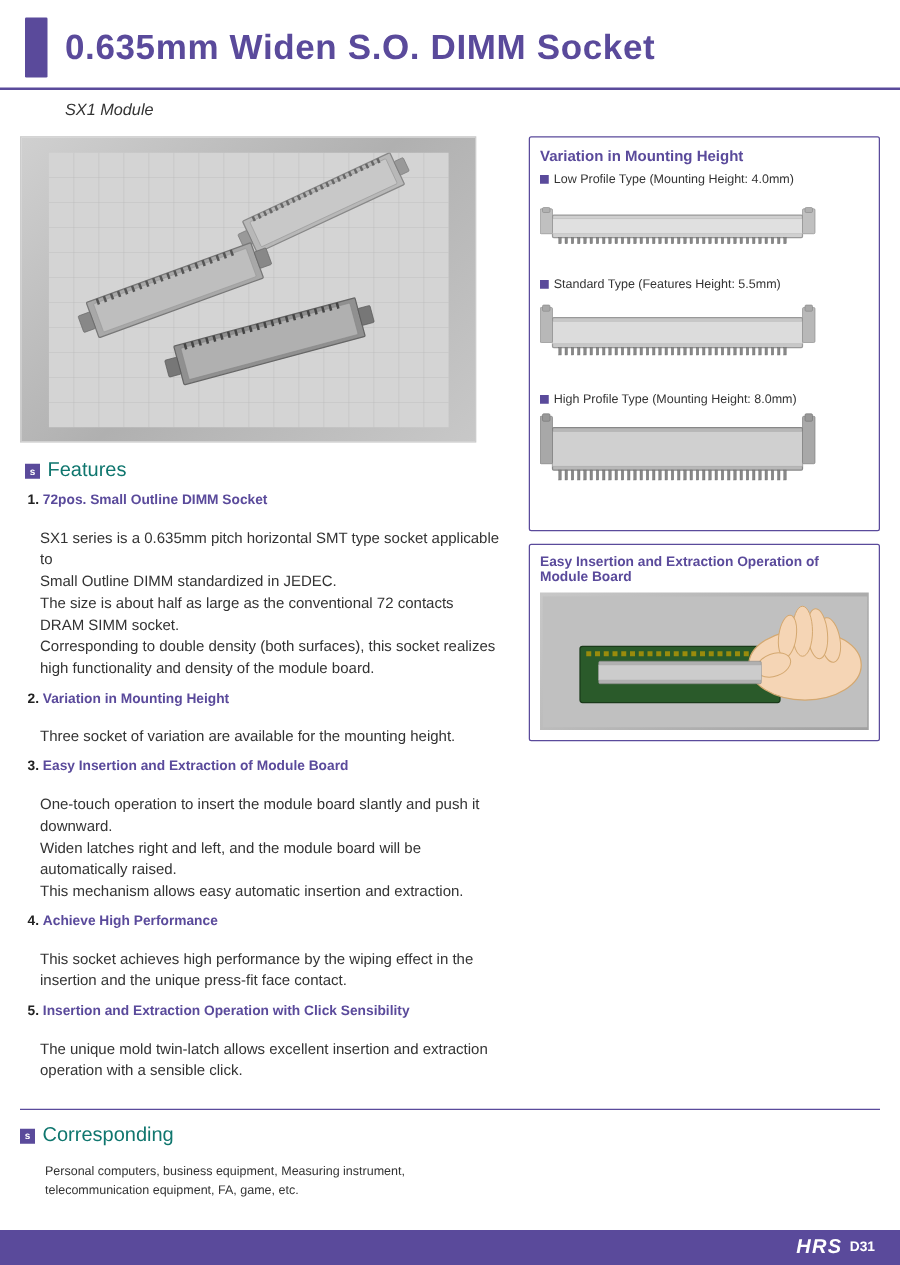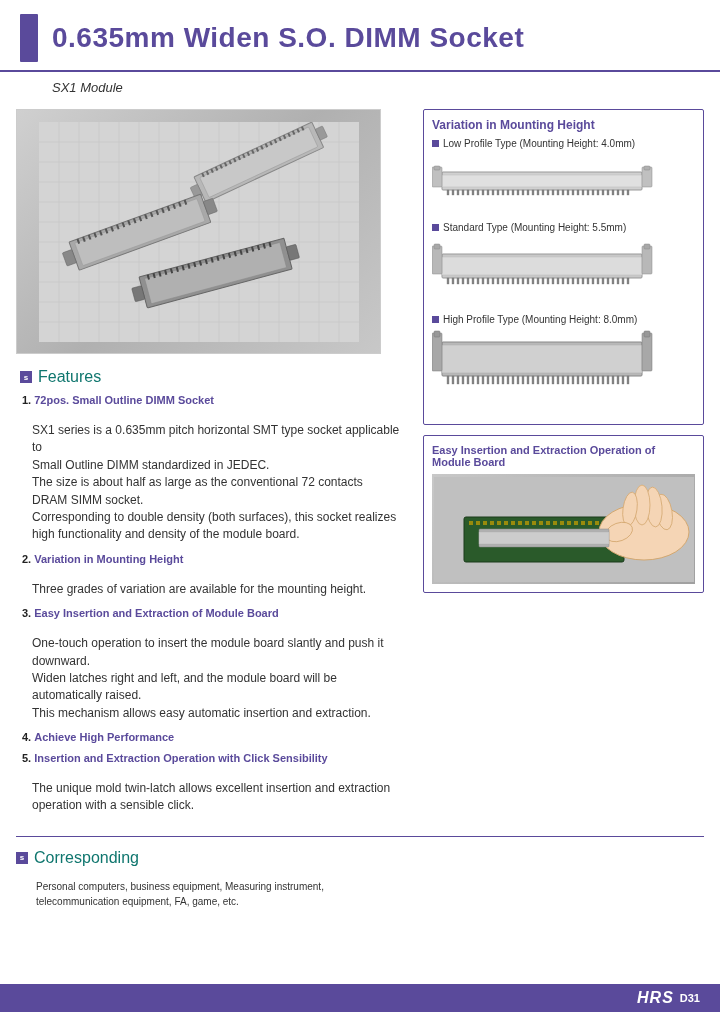--- a/index.html
+++ b/index.html
@@ -402,36 +402,38 @@
 Small Outline DIMM standardized in JEDEC.
 The size is about half as large as the conventional 72 contacts
 DRAM SIMM socket.
 Corresponding to double density (both surfaces), this socket realizes
 high functionality and density of the module board.</div>
       </div>
 
       <div class="feature-item">
         <span class="feature-num">2.</span>
         <span class="feature-title">Variation in Mounting Height</span>
-        <div class="feature-desc">Three grades of variation are available for the mounting height.</div>
+        <div class="feature-desc">Three socket of variation are available for the mounting height.</div>
       </div>
 
       <div class="feature-item">
         <span class="feature-num">3.</span>
         <span class="feature-title">Easy Insertion and Extraction of Module Board</span>
         <div class="feature-desc" style="white-space: pre-line;">One-touch operation to insert the module board slantly and push it
 downward.
 Widen latches right and left, and the module board will be
 automatically raised.
 This mechanism allows easy automatic insertion and extraction.</div>
       </div>
 
       <div class="feature-item">
         <span class="feature-num">4.</span>
         <span class="feature-title">Achieve High Performance</span>
+        <div class="feature-desc" style="white-space: pre-line;">This socket achieves high performance by the wiping effect in the
+insertion and the unique press-fit face contact.</div>
       </div>
 
       <div class="feature-item">
         <span class="feature-num">5.</span>
         <span class="feature-title">Insertion and Extraction Operation with Click Sensibility</span>
         <div class="feature-desc" style="white-space: pre-line;">The unique mold twin-latch allows excellent insertion and extraction
 operation with a sensible click.</div>
       </div>
     </div>
 
@@ -496,21 +498,21 @@
           <rect x="2" y="14" width="6" height="4" fill="#b0b0b0" stroke="#888" stroke-width="0.5" rx="1"></rect>
 
           <rect x="210" y="15" width="10" height="20" fill="#c0c0c0" stroke="#888" stroke-width="0.5" rx="1"></rect>
           <rect x="212" y="14" width="6" height="4" fill="#b0b0b0" stroke="#888" stroke-width="0.5" rx="1"></rect>
         </svg>
       </div>
 
       <div class="variation-item">
         <div class="variation-item-label">
           <span class="bullet-sq"></span>
-          <span>Standard Type (Mounting Height: 5.5mm)</span>
+          <span>Standard Type (Features Height: 5.5mm)</span>
         </div>
         <svg class="conn-svg" width="240" height="70" viewBox="0 0 240 70" xmlns="http://www.w3.org/2000/svg">
           <rect x="10" y="18" width="200" height="24" fill="#c8c8c8" stroke="#999" stroke-width="1" rx="1"></rect>
           <rect x="10" y="21" width="200" height="18" fill="#dcdcdc" stroke="#bbb" stroke-width="0.5"></rect>
           <g fill="#888" stroke="#666" stroke-width="0.3">
             <rect x="15" y="42" width="2" height="6"></rect>
               <rect x="20" y="42" width="2" height="6"></rect>
             <rect x="25" y="42" width="2" height="6"></rect>
               <rect x="30" y="42" width="2" height="6"></rect>
             <rect x="35" y="42" width="2" height="6"></rect>

